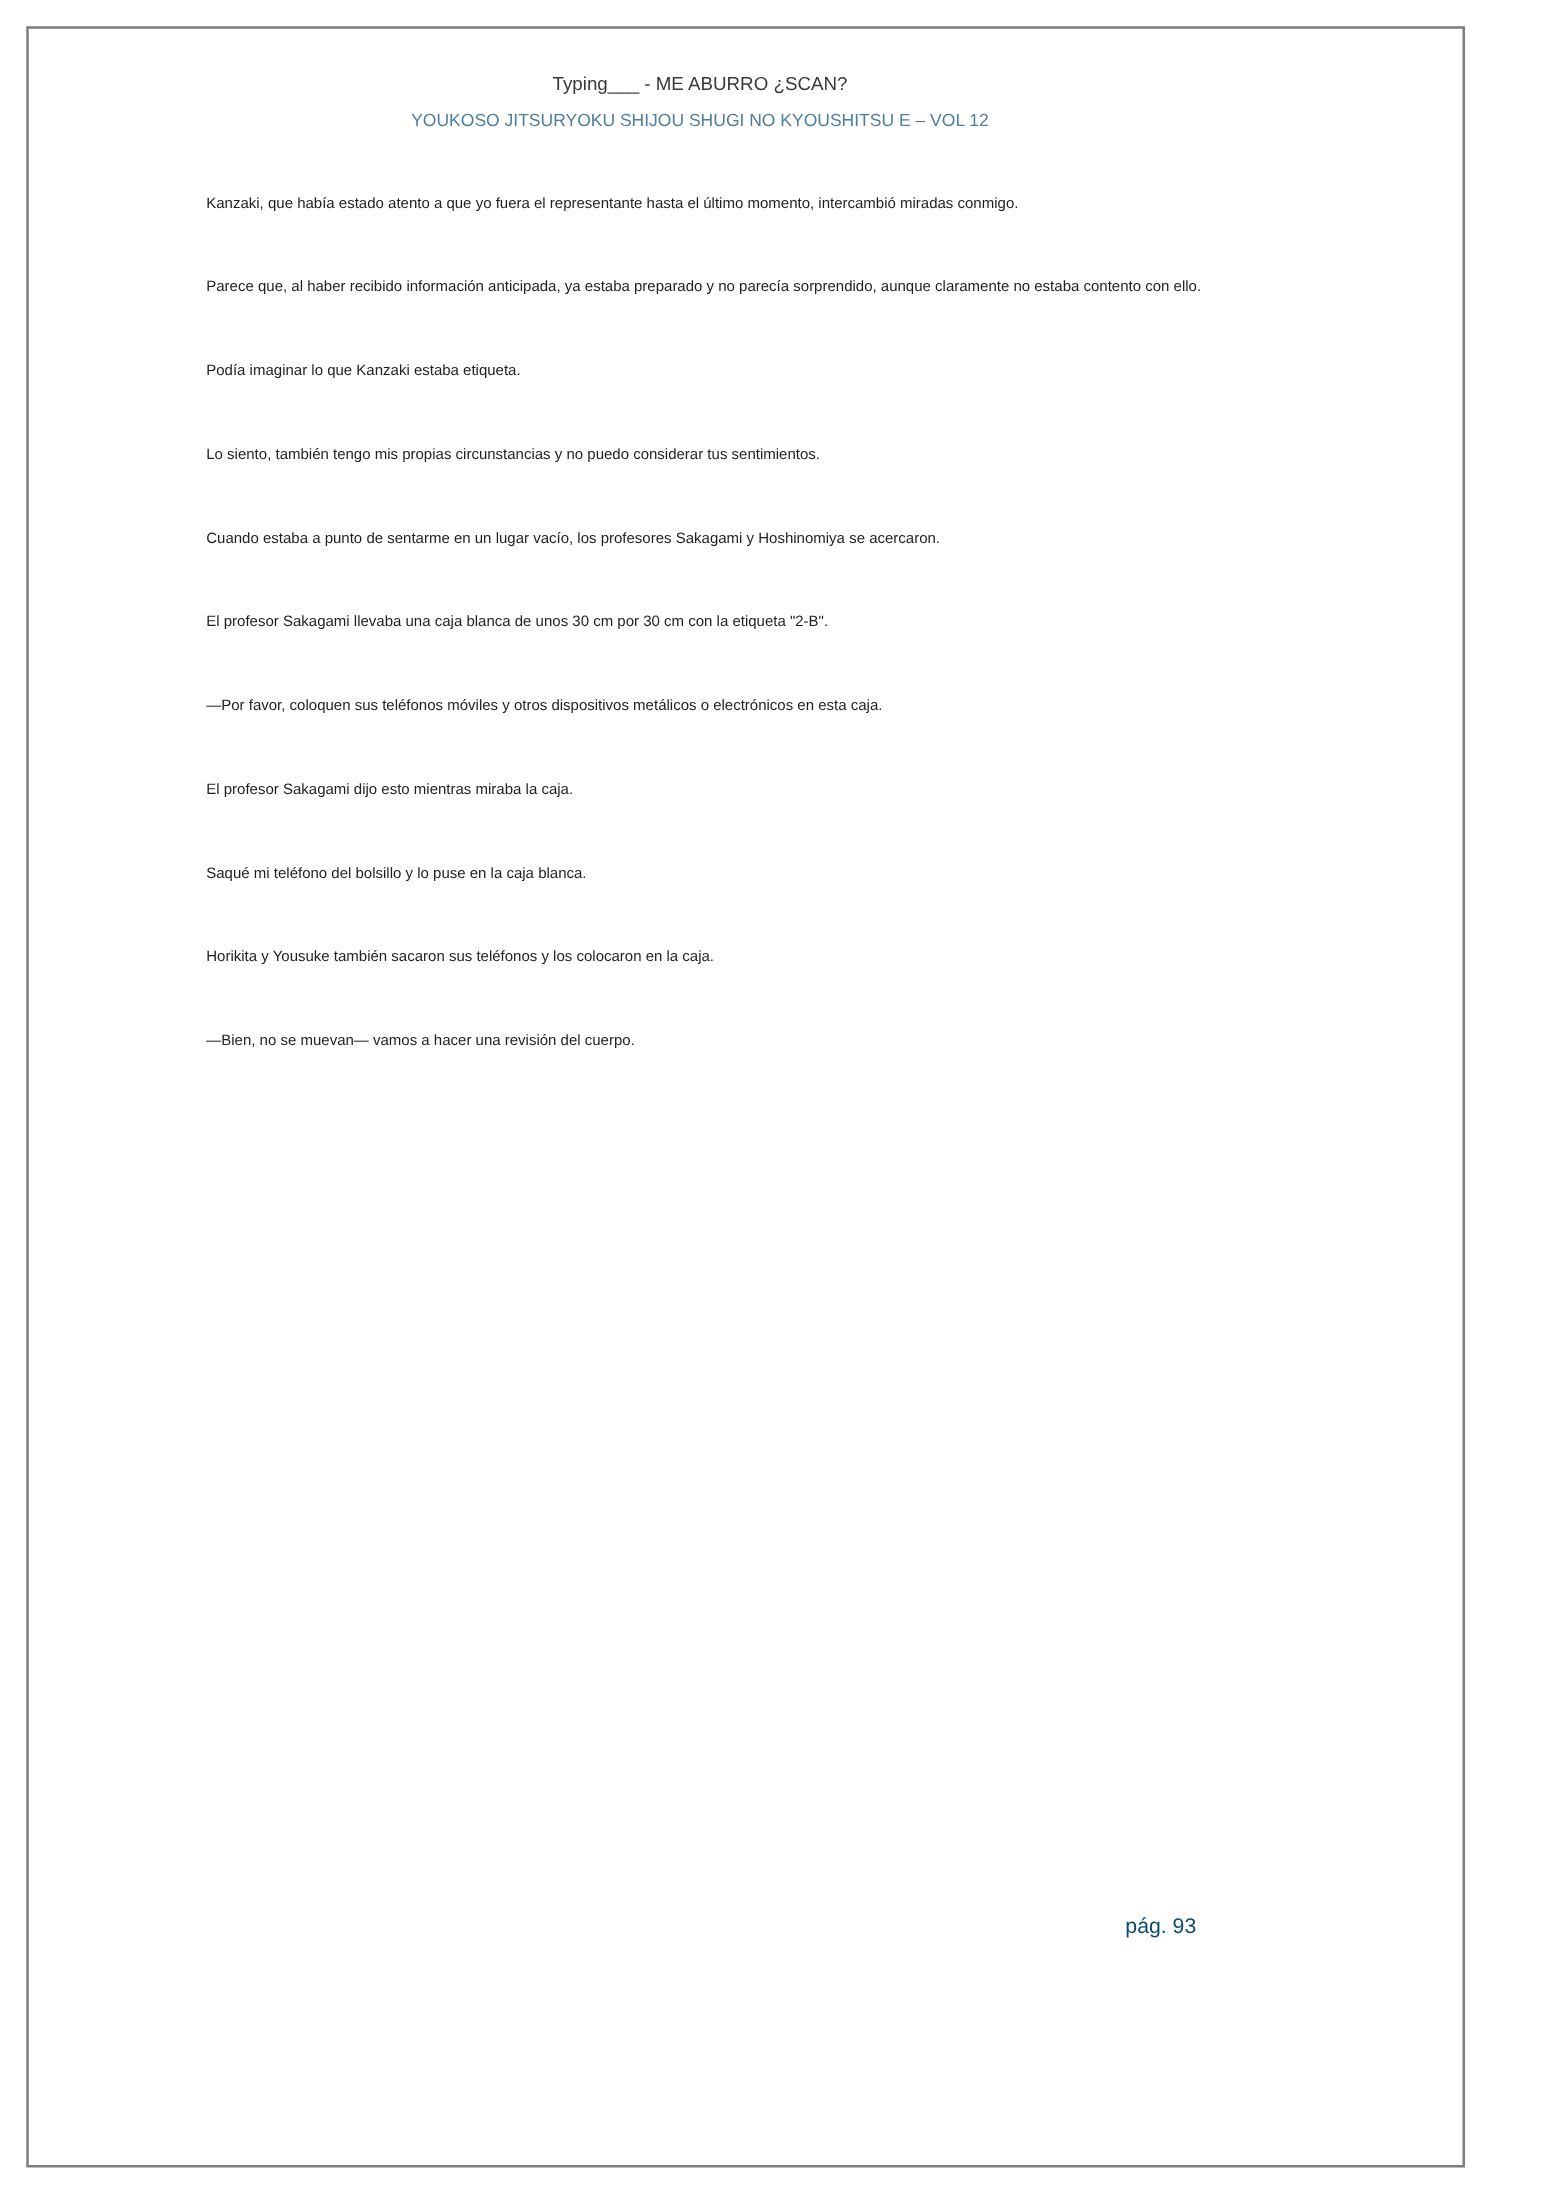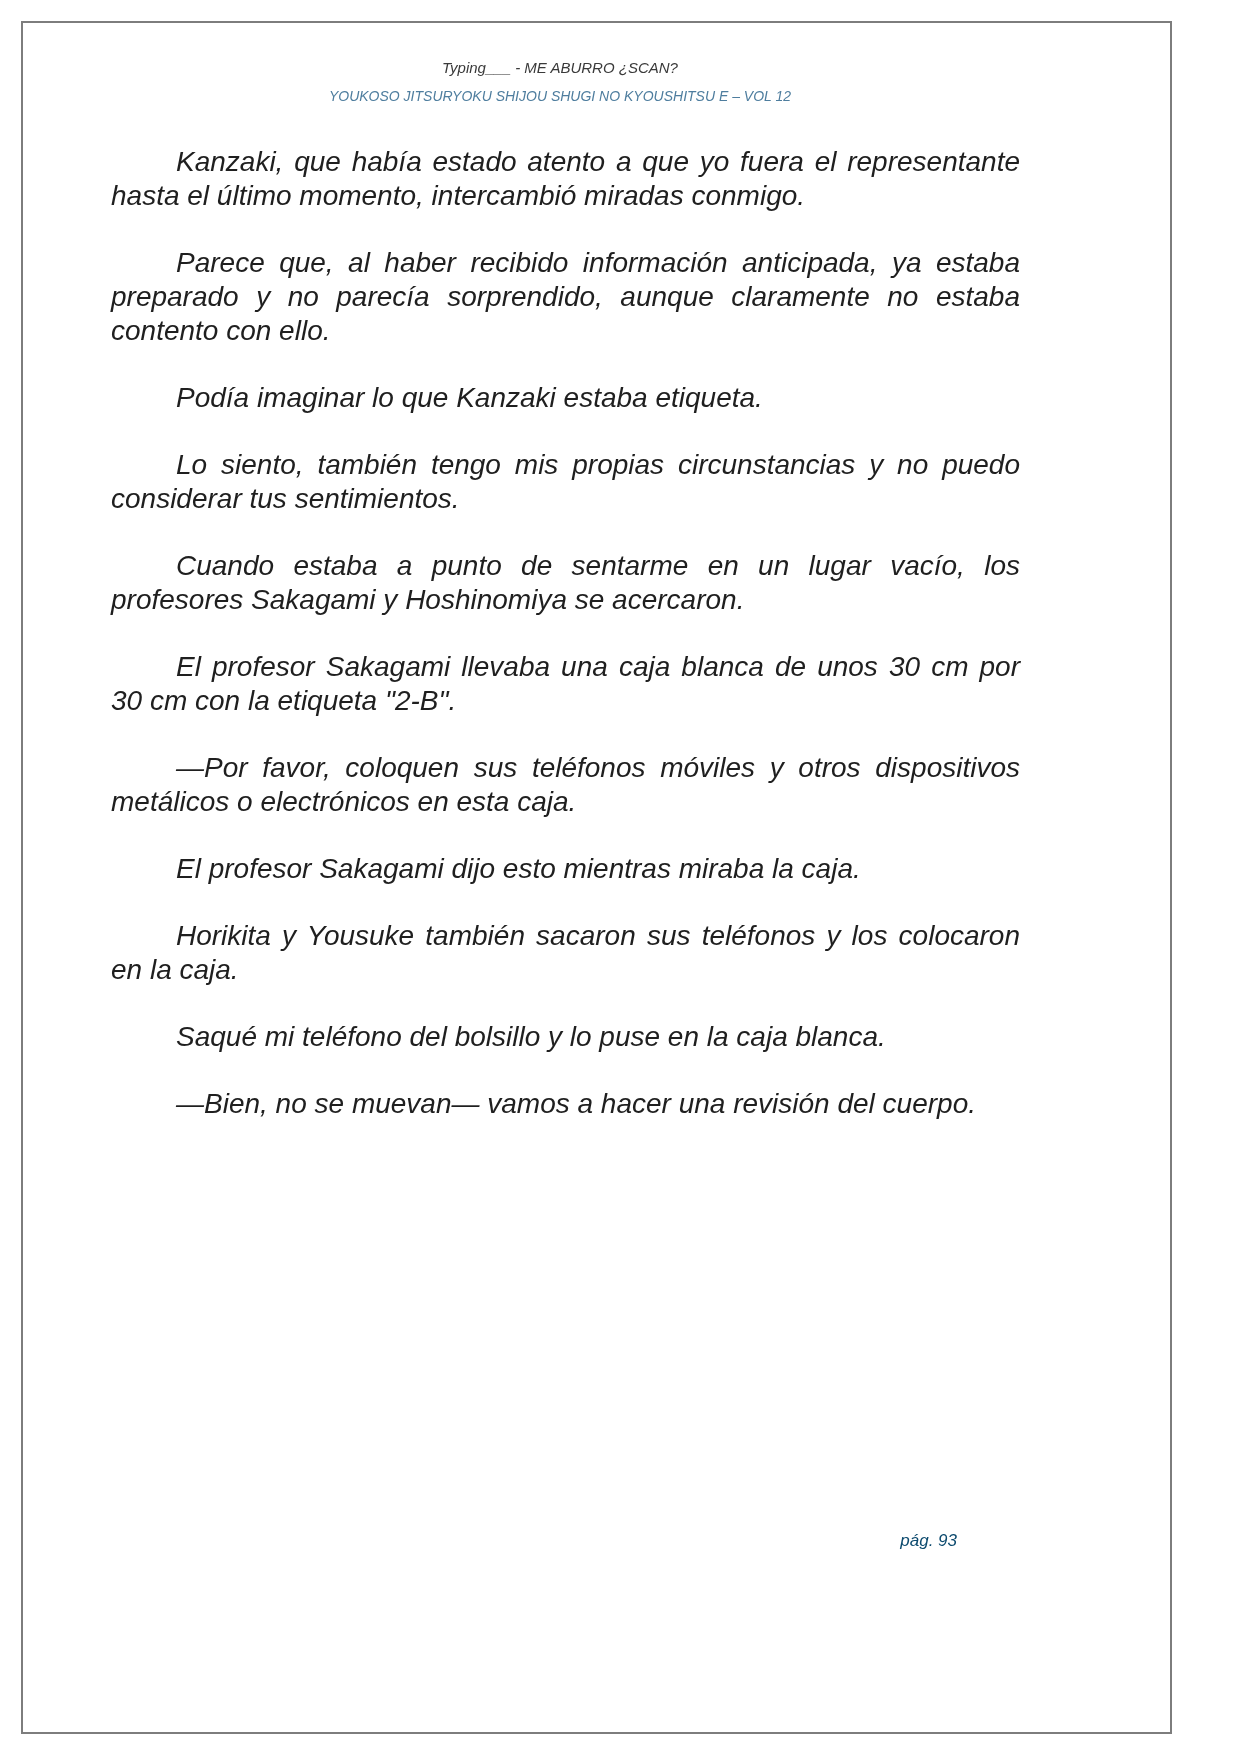--- a/index.html
+++ b/index.html
@@ -11,21 +11,20 @@
     width: 1241px;
     height: 1755px;
     font-family: "Liberation Sans", sans-serif;
   }
   .page {
     position: relative;
     width: 1193px;
     height: 1755px;
     background: #ffffff;
     overflow: hidden;
-    font-style: italic;
   }
   .frame {
     position: absolute;
     left: 21px;
     top: 21px;
     right: 21px;
     bottom: 21px;
     border: 2px solid #7d7d7d;
     pointer-events: none;
   }
@@ -44,25 +43,24 @@
     color: #3a3a3a;
     margin-bottom: 7px;
   }
   .header-subtitle {
     font-size: 14px;
     line-height: 22px;
     color: #4e7d9e;
   }
   .doc-body {
     margin-top: 38px;
-    font-size: 28px;
+    font-size: 12px;
     line-height: 34px;
     color: #1f1f1f;
     text-align: justify;
-    margin-left: 11px;
   }
   .doc-body p {
     margin: 0 0 33px 0;
     text-indent: 65px;
   }
   .footer {
     position: absolute;
     top: 1531px;
     right: 236px;
     font-size: 17px;
@@ -83,22 +81,22 @@
 
     <div class="doc-body">
       <p>Kanzaki, que había estado atento a que yo fuera el representante hasta el último momento, intercambió miradas conmigo.</p>
       <p>Parece que, al haber recibido información anticipada, ya estaba preparado y no parecía sorprendido, aunque claramente no estaba contento con ello.</p>
       <p>Podía imaginar lo que Kanzaki estaba etiqueta.</p>
       <p>Lo siento, también tengo mis propias circunstancias y no puedo considerar tus sentimientos.</p>
       <p>Cuando estaba a punto de sentarme en un lugar vacío, los profesores Sakagami y Hoshinomiya se acercaron.</p>
       <p>El profesor Sakagami llevaba una caja blanca de unos 30 cm por 30 cm con la etiqueta "2-B".</p>
       <p>—Por favor, coloquen sus teléfonos móviles y otros dispositivos metálicos o electrónicos en esta caja.</p>
       <p>El profesor Sakagami dijo esto mientras miraba la caja.</p>
+      <p>Saqué mi teléfono del bolsillo y lo puse en la caja blanca.</p>
       <p>Horikita y Yousuke también sacaron sus teléfonos y los colocaron en la caja.</p>
-      <p>Saqué mi teléfono del bolsillo y lo puse en la caja blanca.</p>
       <p>—Bien, no se muevan— vamos a hacer una revisión del cuerpo.</p>
     </div>
   </div>
 
   <div class="footer">
     <span>pág. 93</span>
   </div>
 </div>
 
 </body></html>

